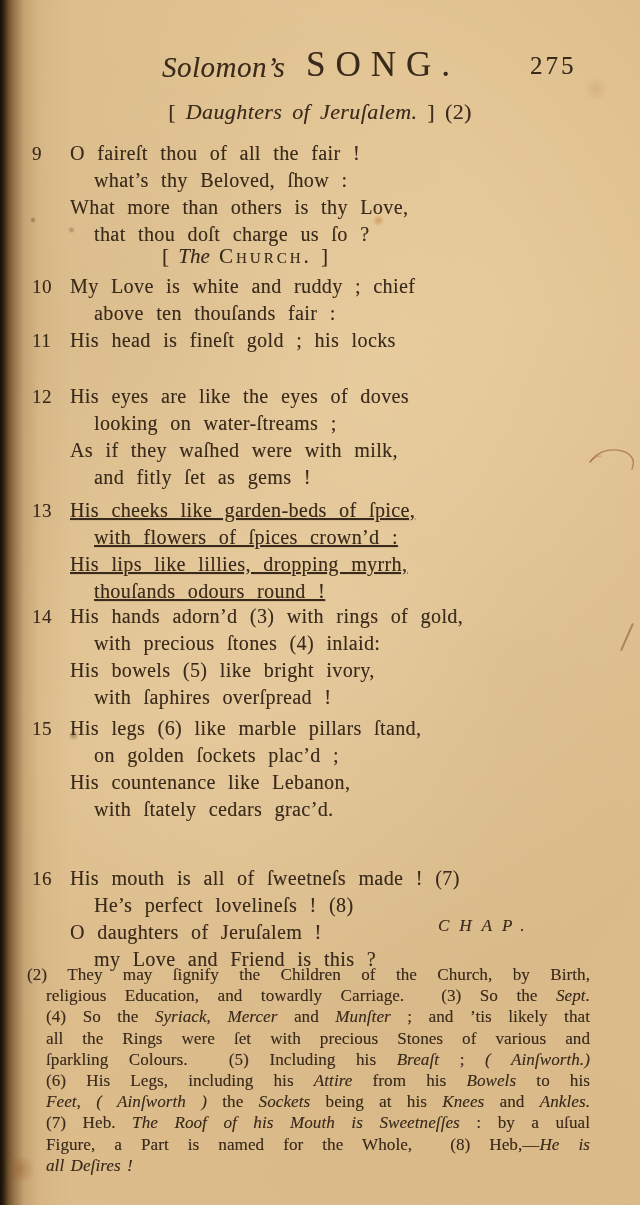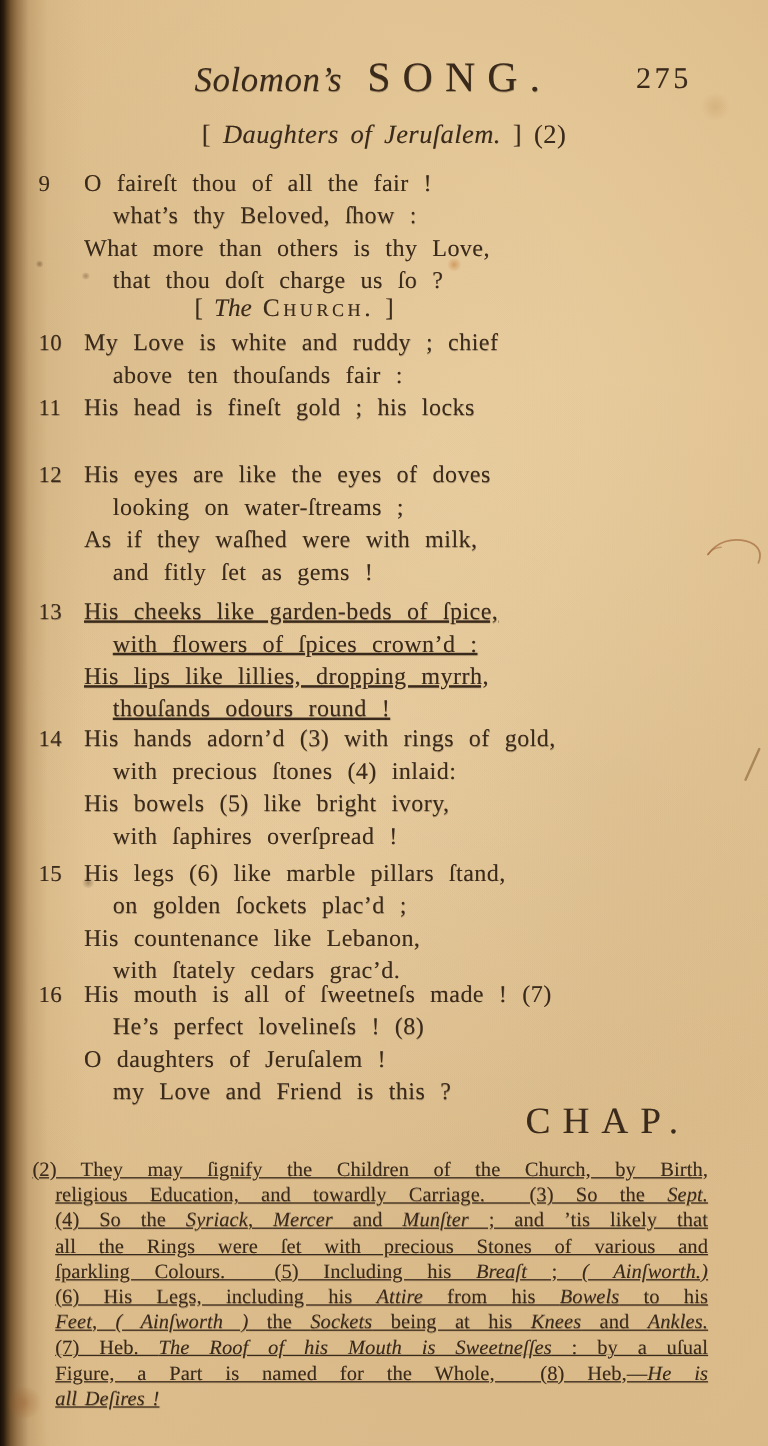--- a/index.html
+++ b/index.html
@@ -44,27 +44,27 @@
   .s-i{font-style:italic;}
   .s-sc{font-variant:small-caps;letter-spacing:3px;}
   #running-title-italic{left:162px;top:50px;font-size:29px;line-height:34px;font-style:italic;letter-spacing:.5px;}
   #running-title-caps{left:306px;top:45px;font-size:35px;line-height:40px;letter-spacing:10px;}
   #page-number{left:530px;top:52px;font-size:25px;letter-spacing:3px;}
   #heading-daughters{left:0;top:99px;width:640px;text-align:center;font-size:22px;letter-spacing:.4px;word-spacing:4px;}
   #heading-church{left:162px;top:244px;font-size:21px;word-spacing:4px;}
   .verse{left:22px;font-size:20px;letter-spacing:.4px;word-spacing:7px;}
   .verse .line{line-height:27px;white-space:nowrap;}
   #verse-9{top:140px;}  #verse-10{top:273px;} #verse-11{top:327px;} #verse-12{top:383px;}
-  #verse-13{top:497px;text-decoration:underline;} #verse-14{top:603px;} #verse-15{top:715px;} #verse-16{top:816px;}
+  #verse-13{top:497px;text-decoration:underline;} #verse-14{top:603px;} #verse-15{top:715px;} #verse-16{top:865px;}
   .vnum{display:inline-block;width:48px;font-size:19px;padding-left:10px;box-sizing:border-box;}
   .ind1{margin-left:48px;}
   .ind2{margin-left:72px;}
-  #catchword{left:438px;top:916px;font-size:31px;letter-spacing:10px;}
+  #catchword{left:438px;top:916px;font-size:17px;letter-spacing:10px;font-style:italic;}
   #footnotes{
-    left:27px;top:964px;width:563px;font-size:17px;letter-spacing:.1px;word-spacing:2px;text-decoration:underline;
+    left:27px;top:964px;width:563px;font-size:17px;letter-spacing:.1px;word-spacing:2px;
   }
   #footnotes .line{
     line-height:21.2px;margin-left:19px;
     text-align:justify;text-align-last:justify;
   }
   #footnotes .line:first-child{margin-left:0;}
   #footnotes .line:last-child{text-align:left;text-align-last:auto;}
   .line, #heading-daughters, #heading-church, #running-title-italic, #running-title-caps, #page-number, #catchword{
     text-shadow:0.3px 0.3px 0.5px rgba(55,38,22,.35);
   }

